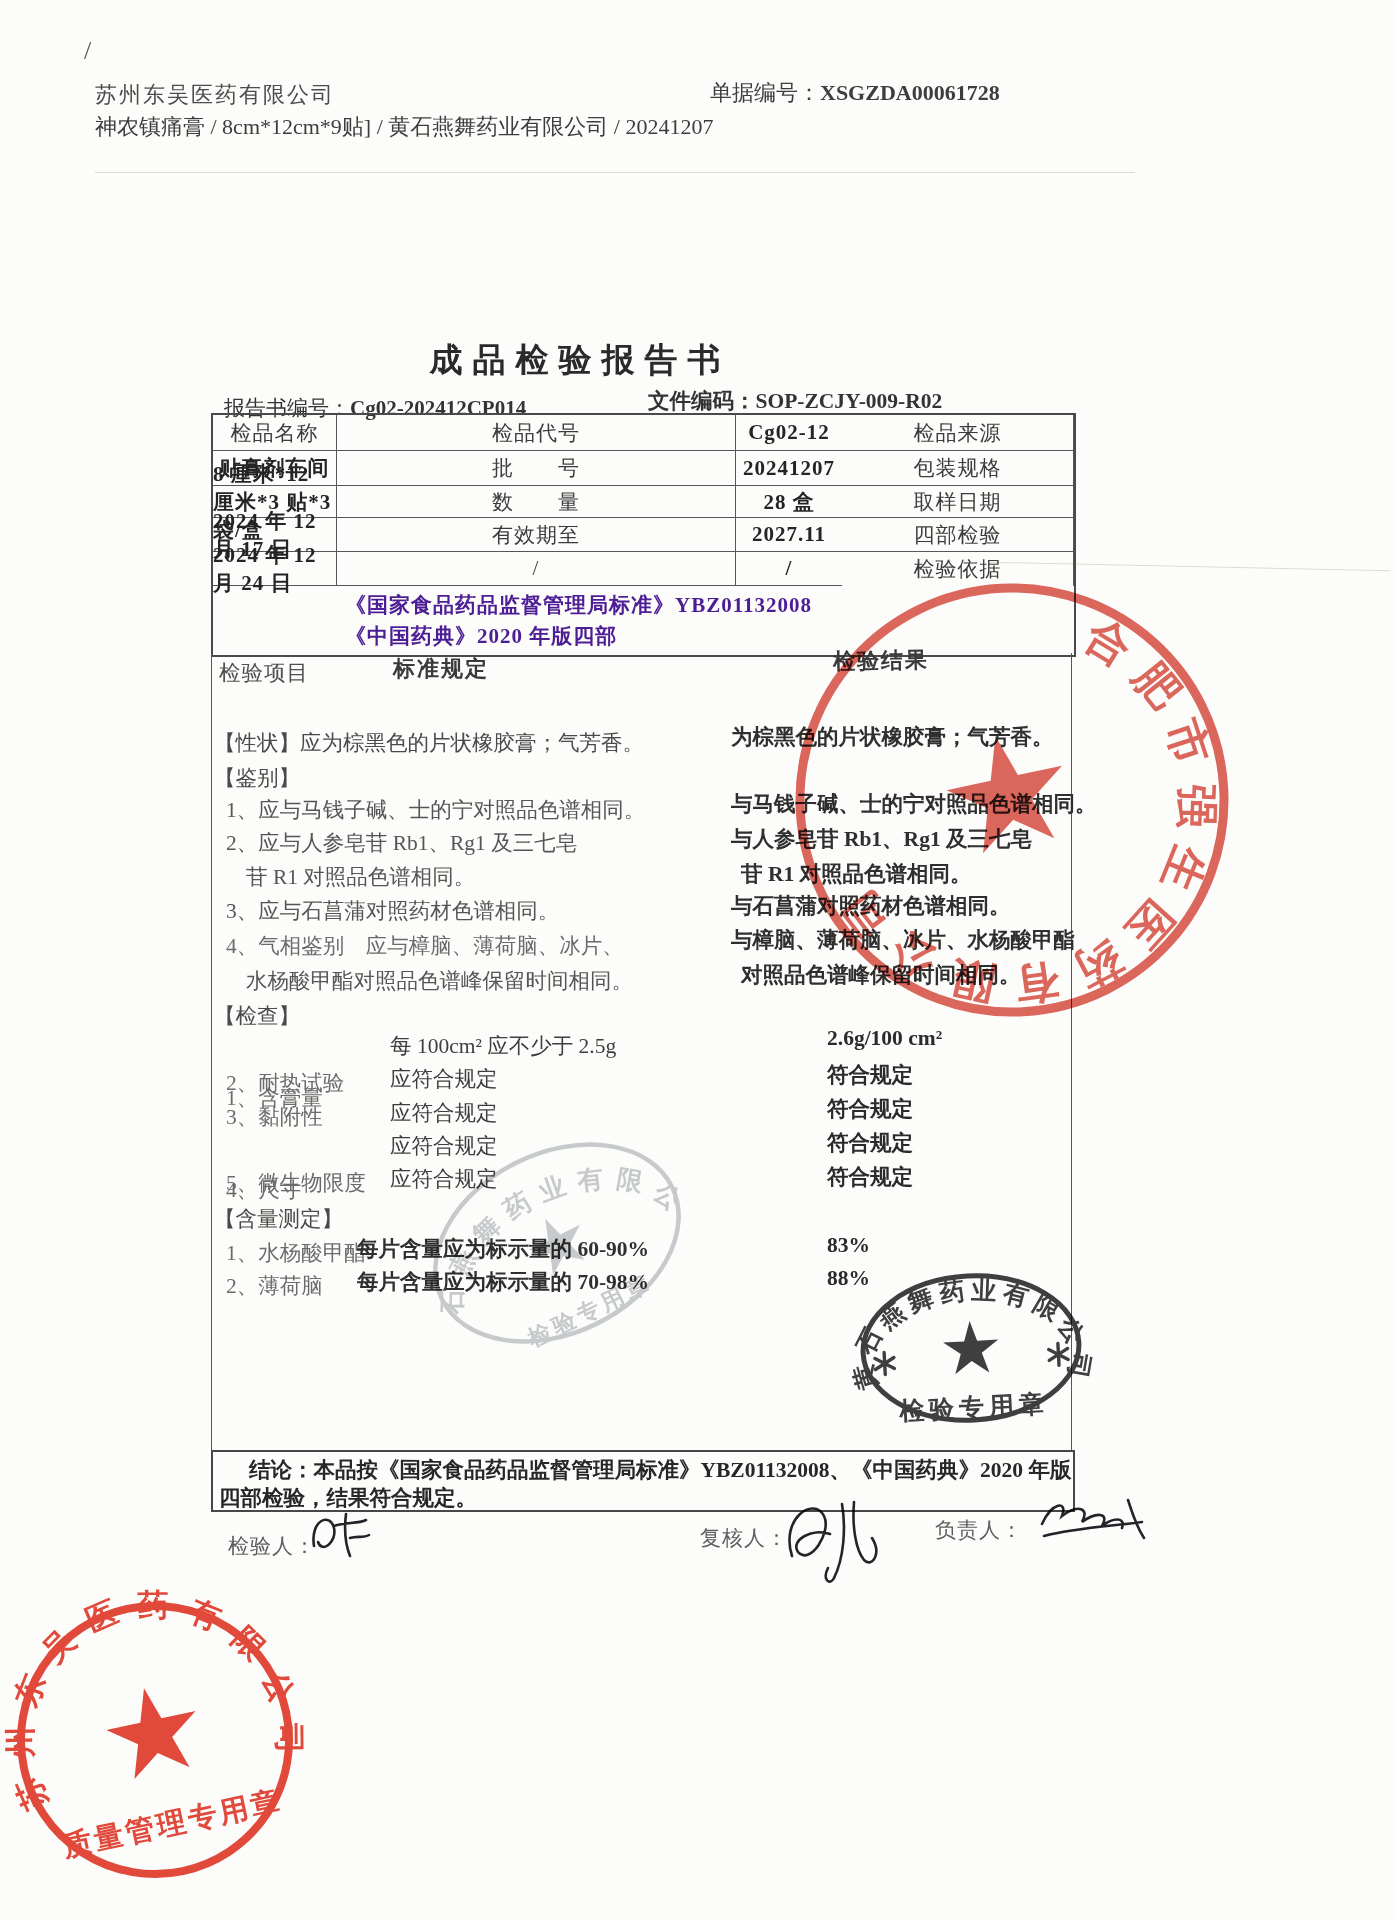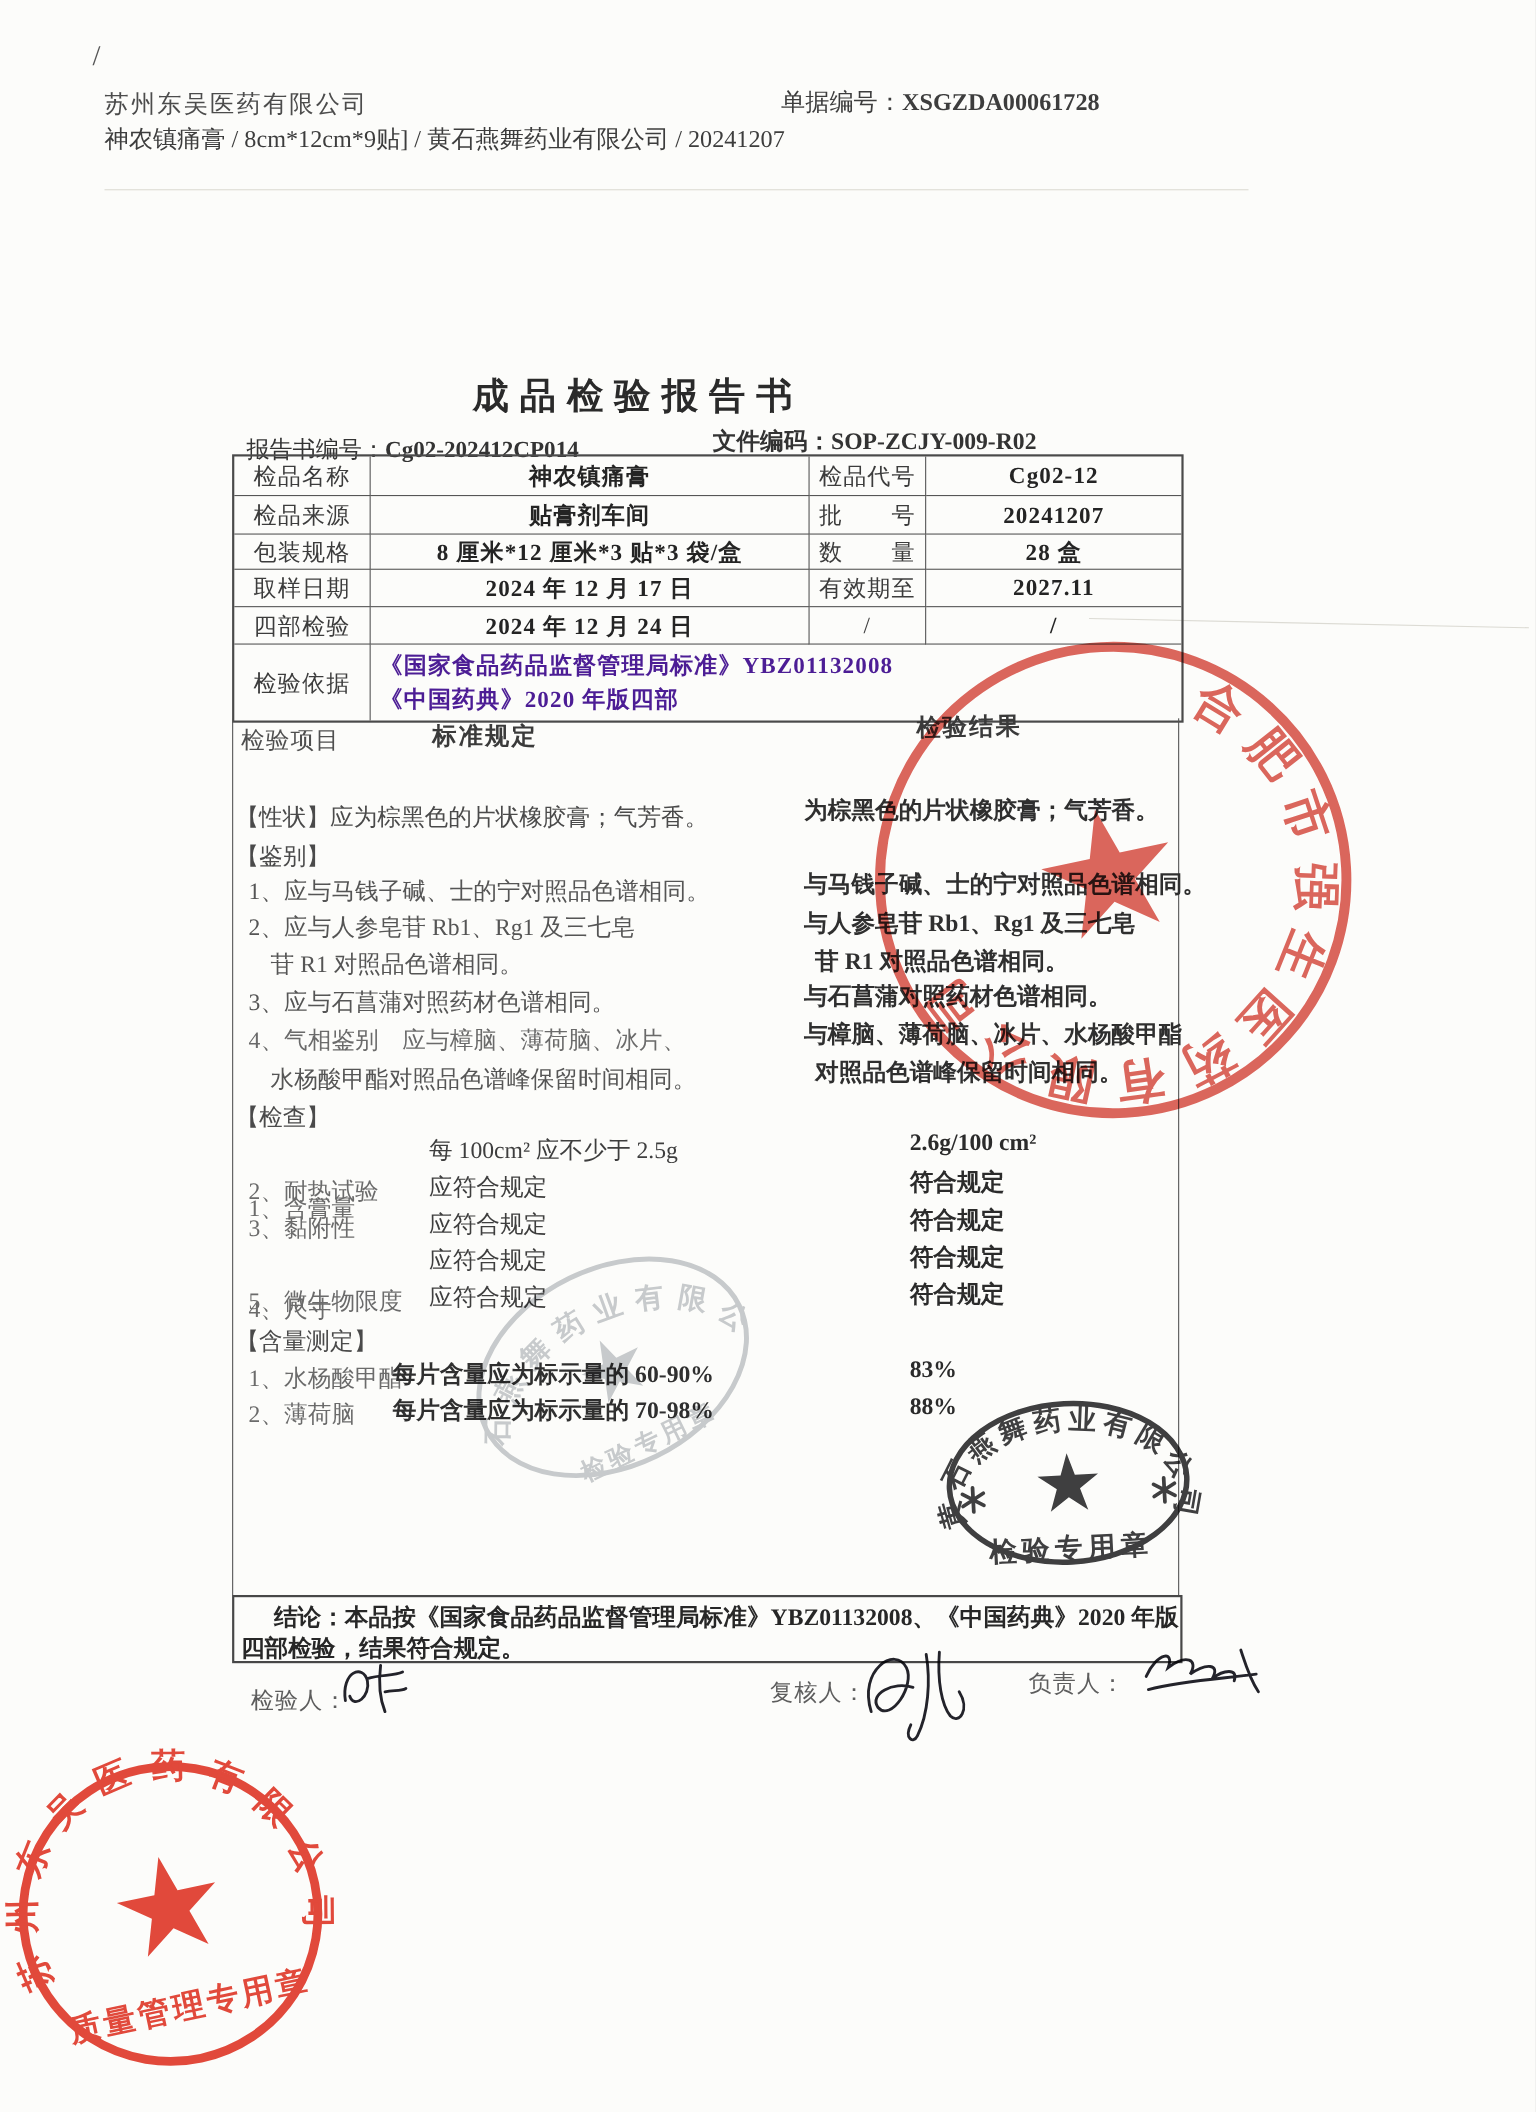--- a/index.html
+++ b/index.html
@@ -49,21 +49,20 @@
   <div class="t b" style="left:330px;top:338px;width:500px;text-align:center;font-size:33px;letter-spacing:10px;color:#2a2a2a;">成品检验报告书</div>
   <div class="t" style="left:224px;top:394px;font-size:21px;">
     <span>报告书编号：</span><span class="m">Cg02-202412CP014</span>
   </div>
   <div class="t" style="left:648px;top:386px;font-size:21.5px;">
     <span class="m">文件编码：</span><span class="b">SOP-ZCJY-009-R02</span>
   </div>
 
   <div class="info-table">
     <div class="cell">检品名称</div>
-    <div class="cell val">神农镇痛膏</div>
     <div class="cell">检品代号</div>
     <div class="cell val nr">Cg02-12</div>
 
     <div class="cell">检品来源</div>
     <div class="cell val">贴膏剂车间</div>
     <div class="cell">批　　号</div>
     <div class="cell val nr">20241207</div>
 
     <div class="cell">包装规格</div>
     <div class="cell val">8 厘米*12 厘米*3 贴*3 袋/盒</div>

